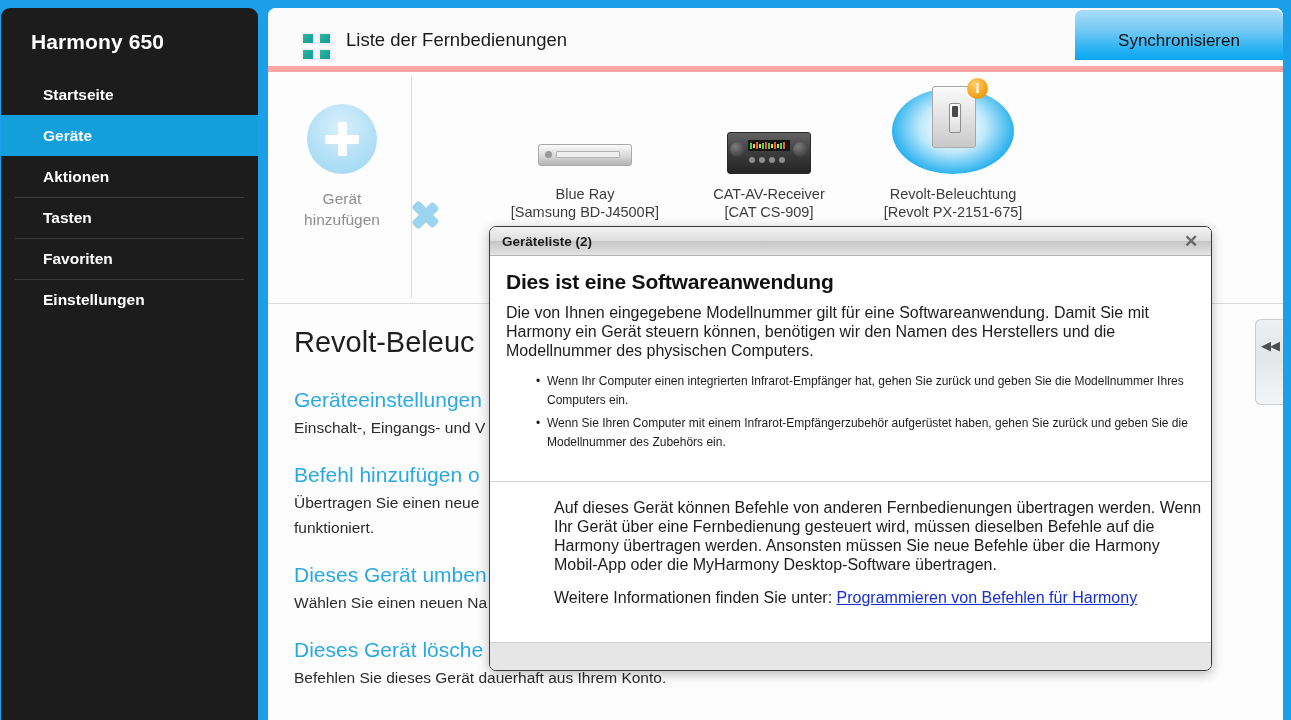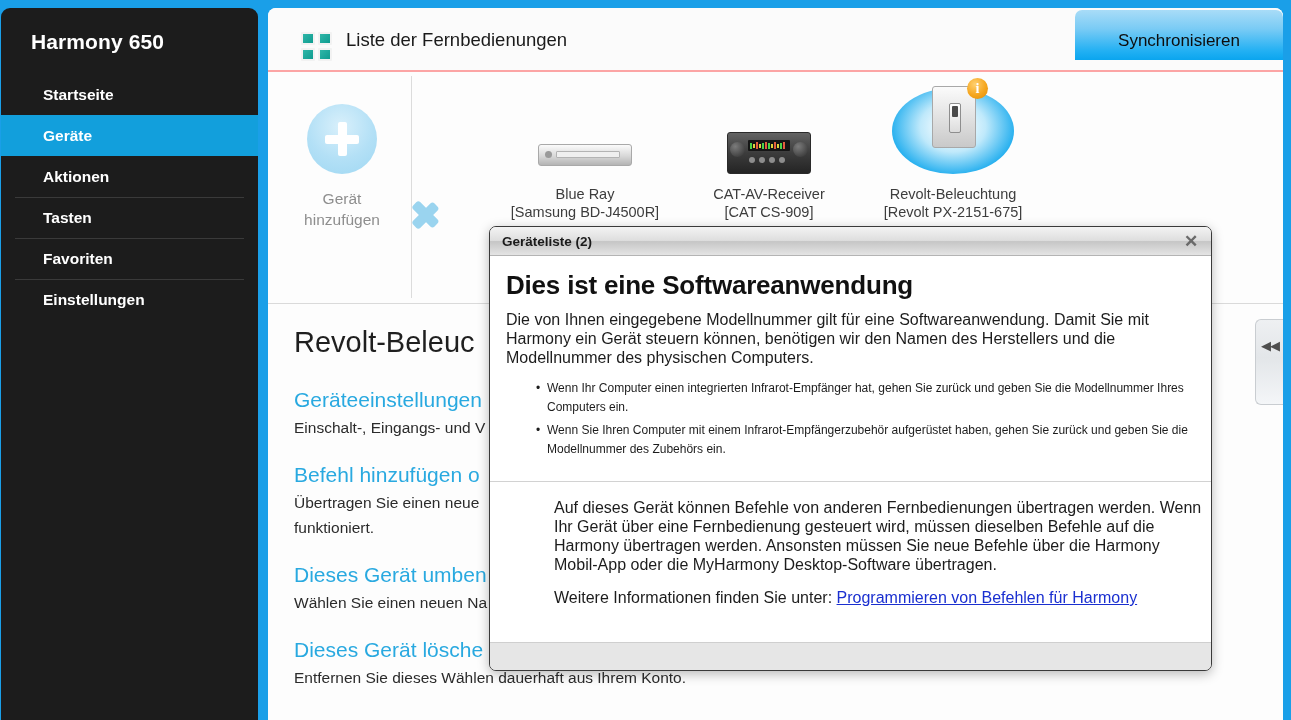--- a/index.html
+++ b/index.html
@@ -71,21 +71,21 @@
     background: #fdfdfd;
     border-radius: 8px 8px 0 0;
     overflow: hidden;
   }
 
   
   .topbar {
     position: relative;
     height: 64px;
     background: #fbfbfb;
-    border-bottom: 2px solid #fca5a5;
+    border-bottom: 6px solid #fca5a5;
   }
   .grid-icon {
     position: absolute;
     left: 33px; top: 24px;
     width: 32px; height: 30px;
     display: grid;
     grid-template-columns: 14px 14px;
     grid-template-rows: 13px 13px;
     gap: 3px;
   }
@@ -435,21 +435,21 @@
     font-weight: bold;
     color: #6a6a6a;
     cursor: pointer;
   }
   .modal-upper {
     padding: 14px 16px 0 16px;
     height: 226px;
     border-bottom: 1px solid #d2d2d2;
   }
   .modal-h1 {
-    font-size: 26px;
+    font-size: 21px;
     font-weight: bold;
     color: #111111;
     margin-bottom: 9px;
     letter-spacing: -0.2px;
   }
   .modal-p {
     font-size: 16px;
     color: #1c1c1c;
     line-height: 19px;
   }
@@ -626,21 +626,21 @@
         <div class="detail-desc">funktioniert.</div>
       </div>
 
       <div class="detail-section">
         <div class="detail-link">Dieses Gerät umben</div>
         <div class="detail-desc">Wählen Sie einen neuen Na</div>
       </div>
 
       <div class="detail-section">
         <div class="detail-link">Dieses Gerät lösche</div>
-        <div class="detail-desc">Entfernen Sie dieses Wählen dauerhaft aus Ihrem Konto.</div>
+        <div class="detail-desc">Befehlen Sie dieses Gerät dauerhaft aus Ihrem Konto.</div>
       </div>
     </div>
 
     <div class="collapse-tab">
       <span>◀◀</span>
     </div>
   </div>
 
   <div class="modal">
     <div class="modal-titlebar">

